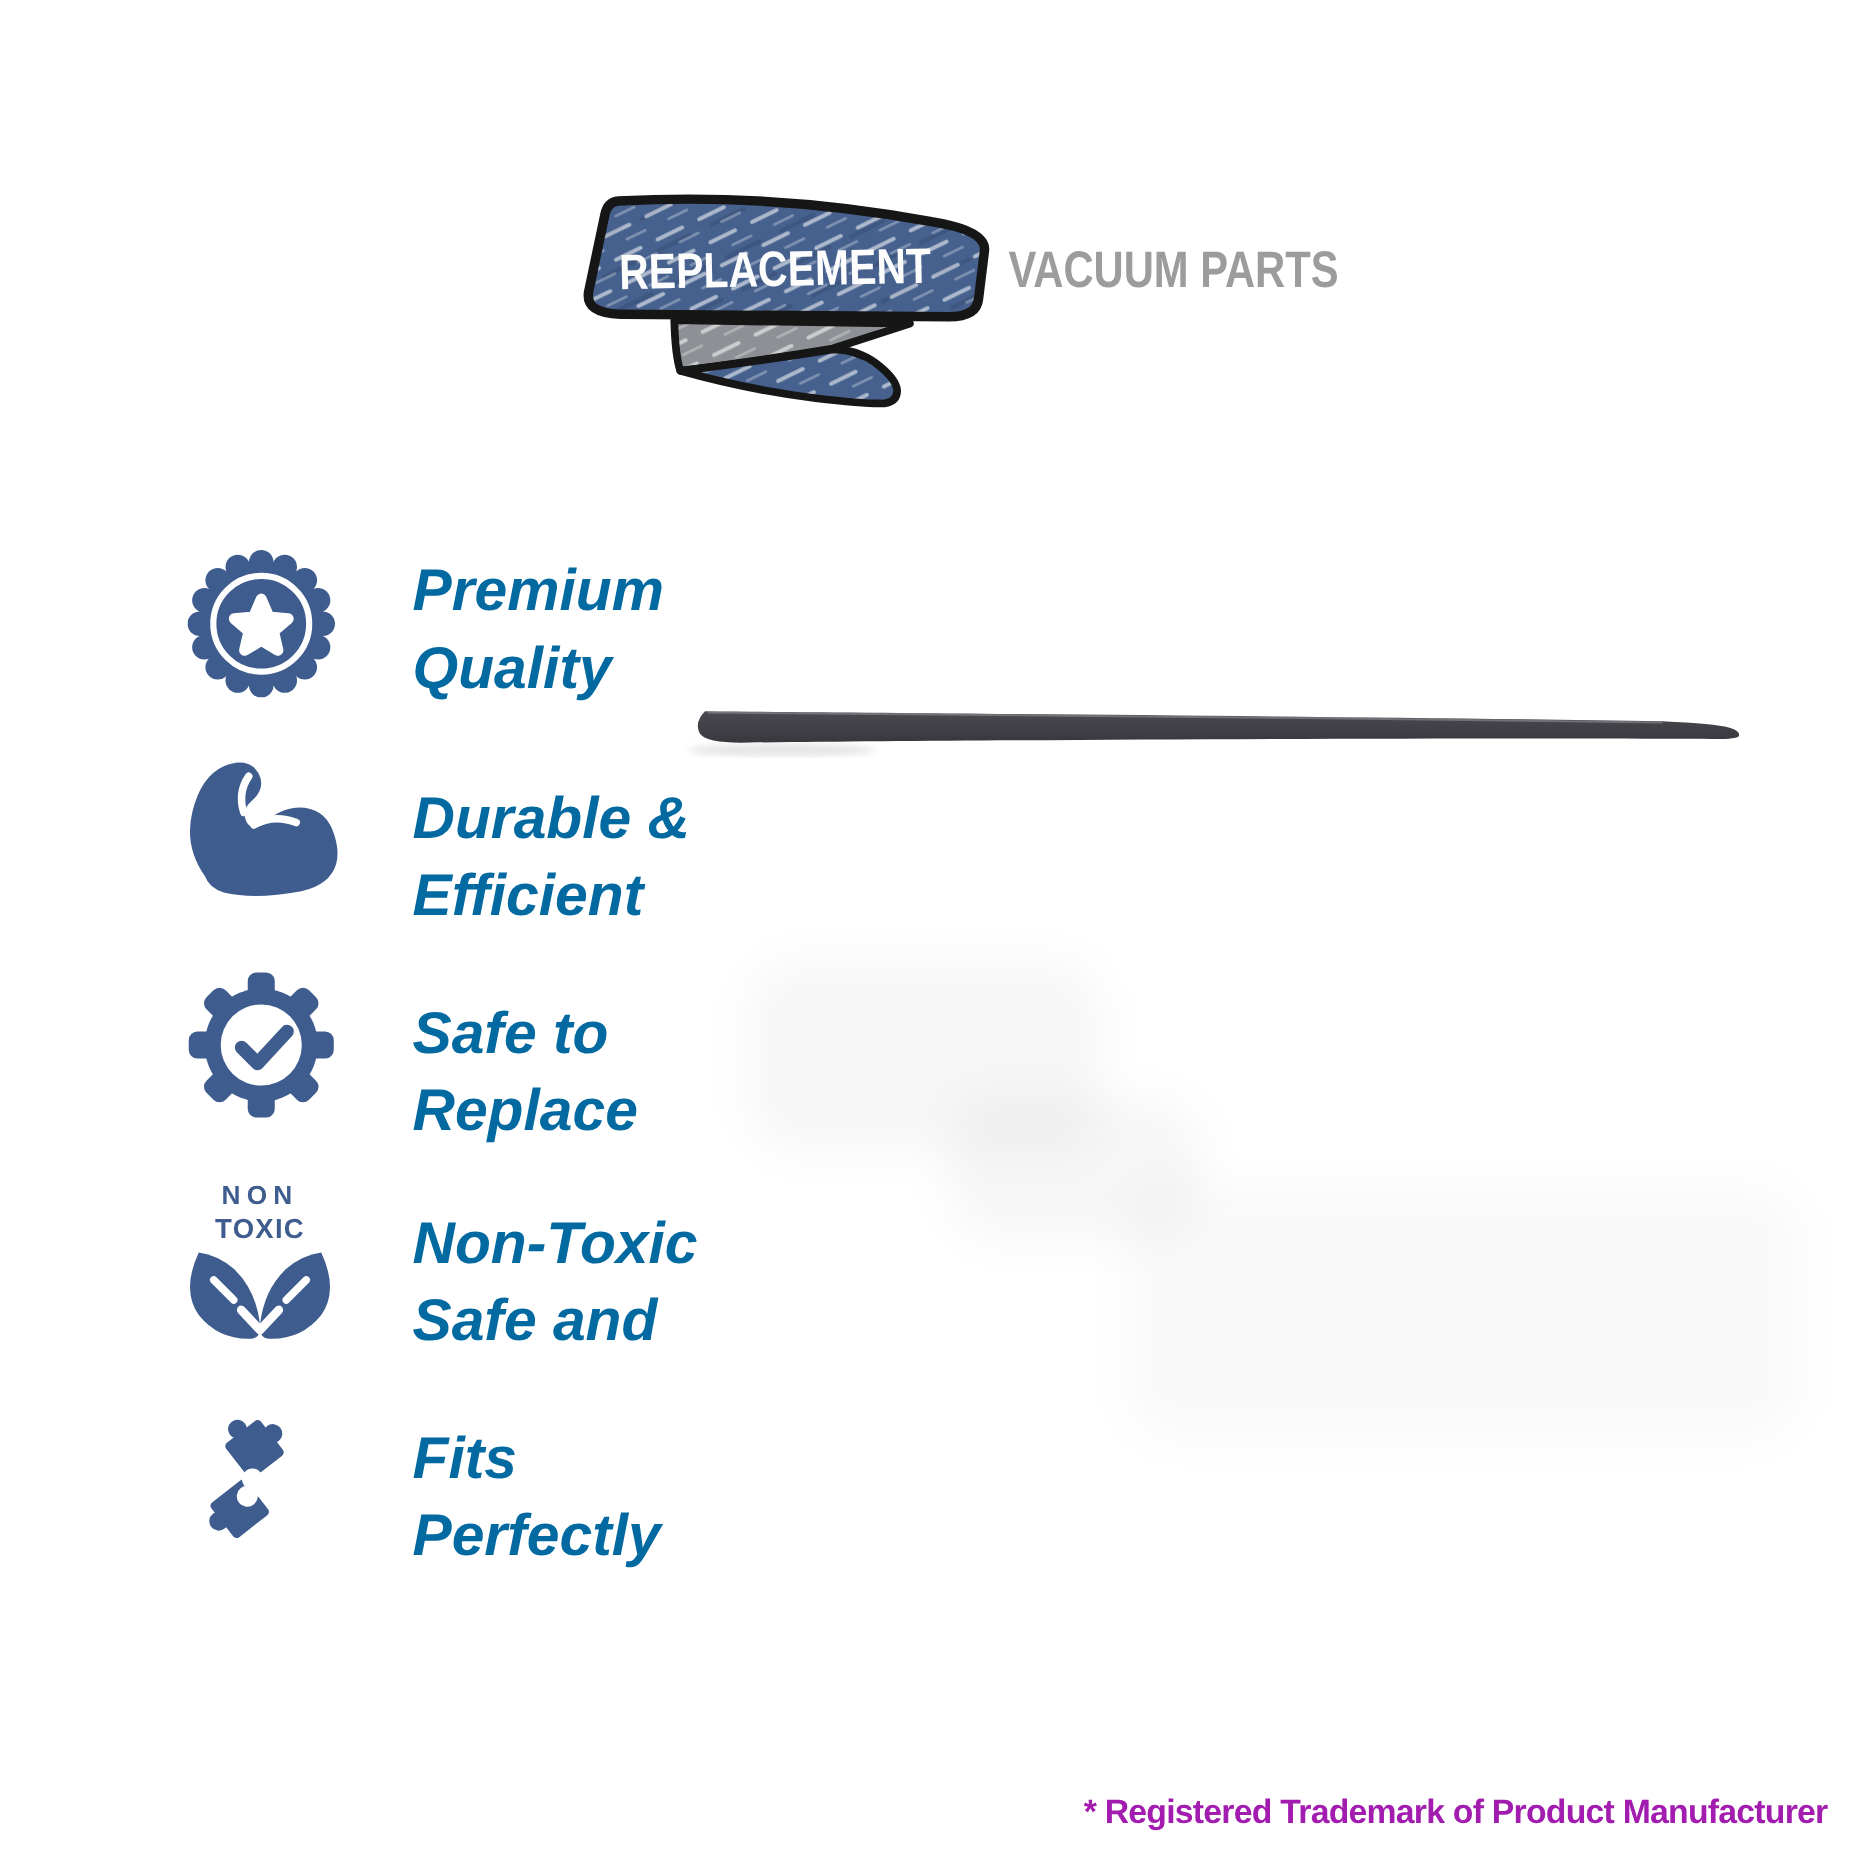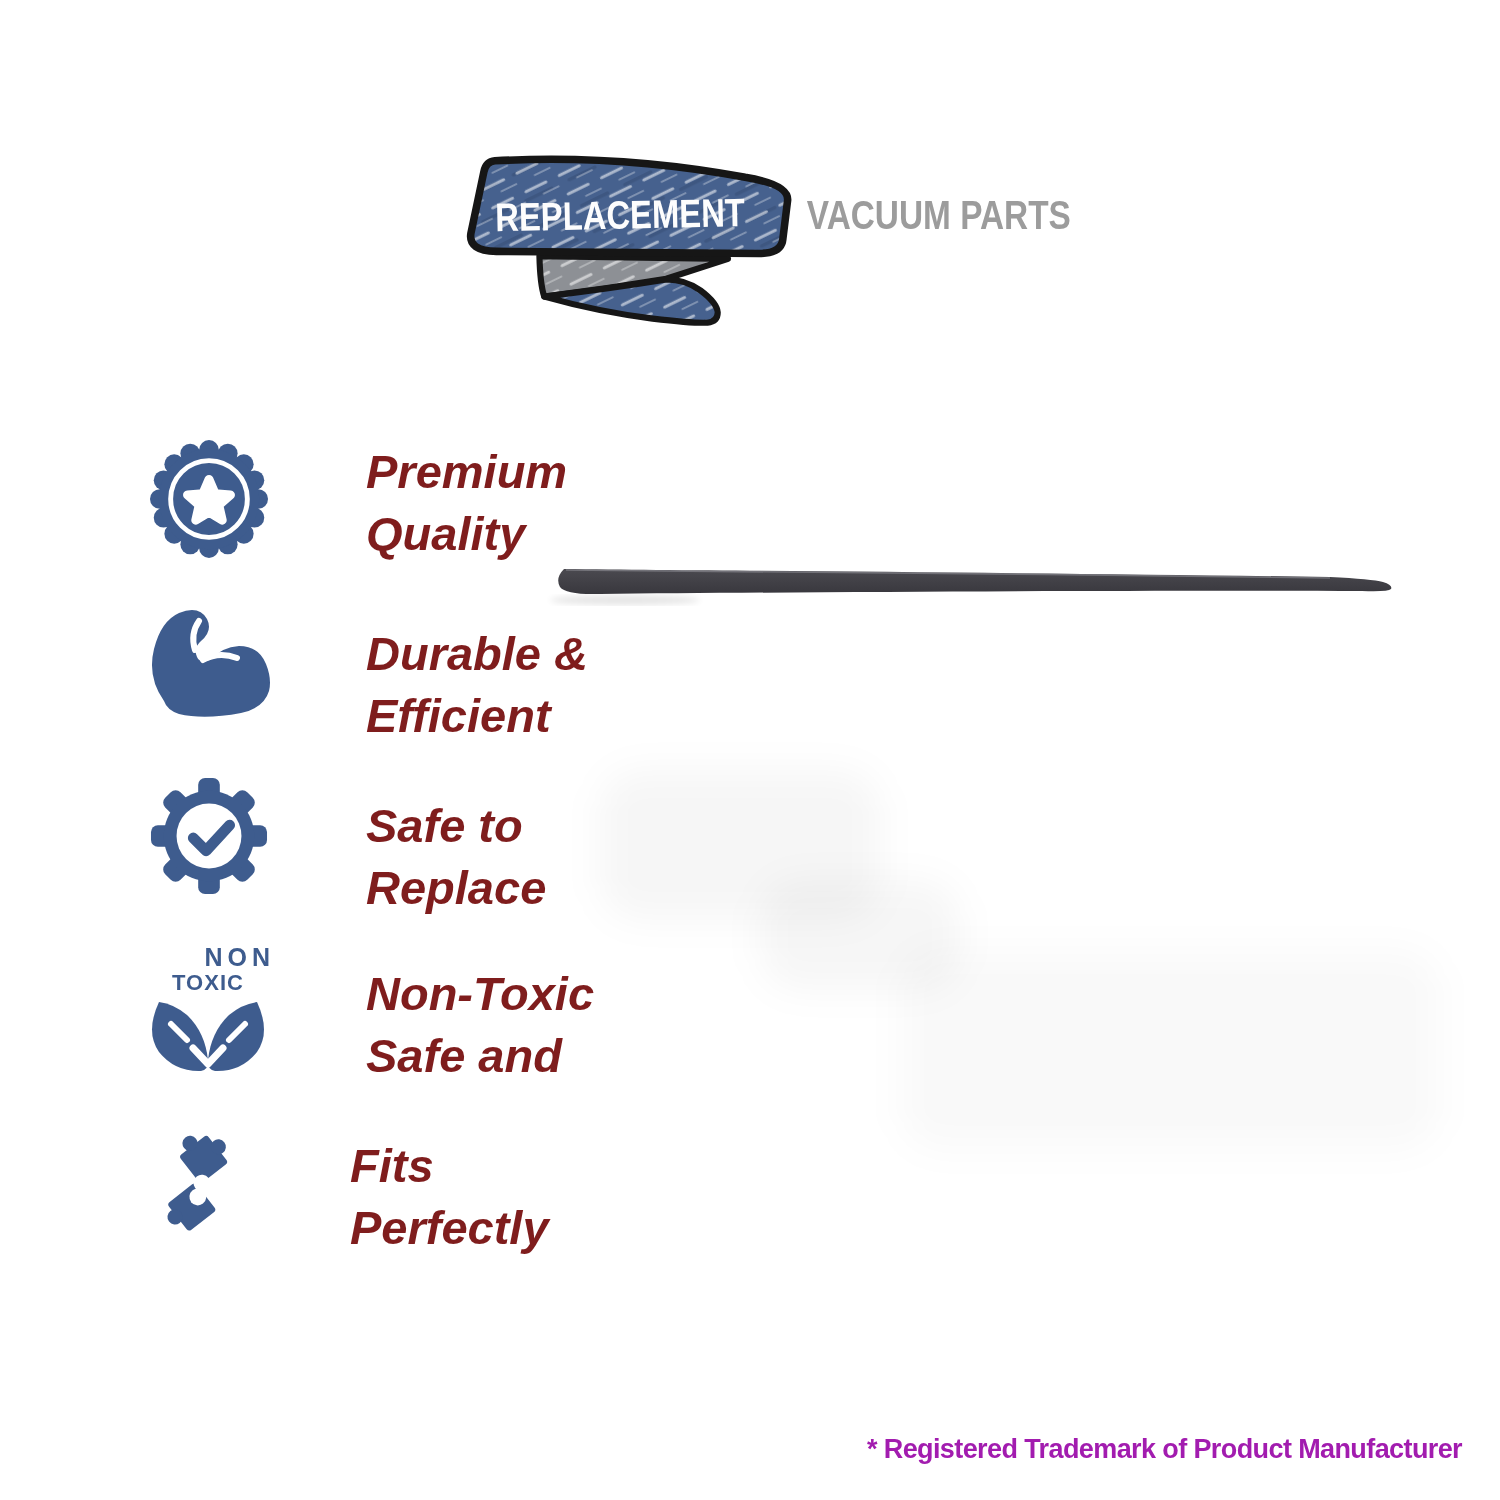--- a/index.html
+++ b/index.html
@@ -3,26 +3,26 @@
 <meta charset="utf-8">
 <style>
   html,body{margin:0;padding:0;background:#ffffff;}
   #canvas{
     position:relative;width:1500px;height:1500px;background:#ffffff;overflow:hidden;
     font-family:"Liberation Sans", sans-serif;
   }
   .abs{position:absolute;}
   .feature-text{
     font-style:italic;font-weight:bold;font-size:47px;line-height:62px;
-    color:#7f1d1d;letter-spacing:0px;white-space:nowrap;margin-left:36px;
+    color:#0369a1;letter-spacing:0px;white-space:nowrap;
   }
   .nontoxic-word{
     font-weight:bold;color:#3e5c8e;text-align:center;line-height:26px;white-space:nowrap;
   }
-  .nt1{font-size:25px;letter-spacing:5px;text-align:right;}
+  .nt1{font-size:21px;letter-spacing:5px;}
   .nt2{font-size:22px;letter-spacing:1px;}
   .footer-note{
     font-weight:bold;font-size:27px;color:#a21caf;letter-spacing:-0.6px;white-space:nowrap;
   }
   .ghost{position:absolute;background:rgba(0,0,0,0.035);filter:blur(18px);border-radius:40px;}
 </style>
 </head>
 <body>
 
 <div id="canvas">
@@ -179,20 +179,20 @@
         <rect x="58" y="14" width="42" height="42" rx="4"></rect>
         <circle cx="78" cy="10" r="9"></circle>
         <circle cx="102" cy="34" r="9"></circle>
       </g>
       <g fill="#ffffff">
         <circle cx="60" cy="56" r="10"></circle>
         <circle cx="46" cy="66" r="10"></circle>
       </g>
     </g>
   </svg>
-  <div class="abs feature-text" style="left:314px;top:1135px;">
+  <div class="abs feature-text" style="left:330px;top:1135px;">
     <div>Fits</div>
     <div>Perfectly</div>
   </div>
 
   <div class="abs footer-note" style="right:38px;top:1434px;">* Registered Trademark of Product Manufacturer</div>
 
 </div>
 
 </body></html>

